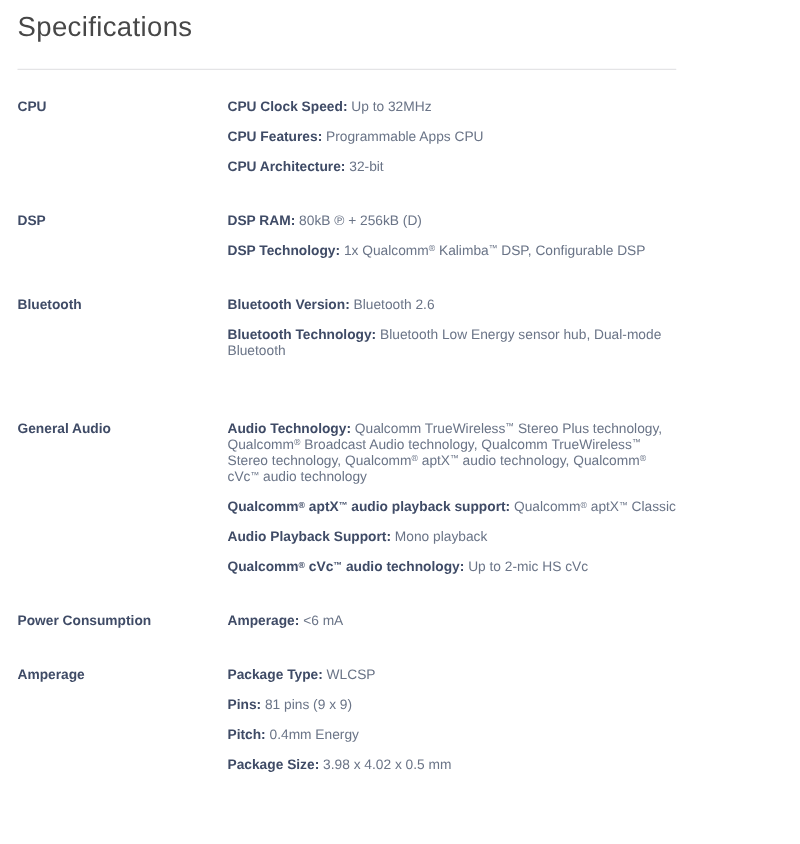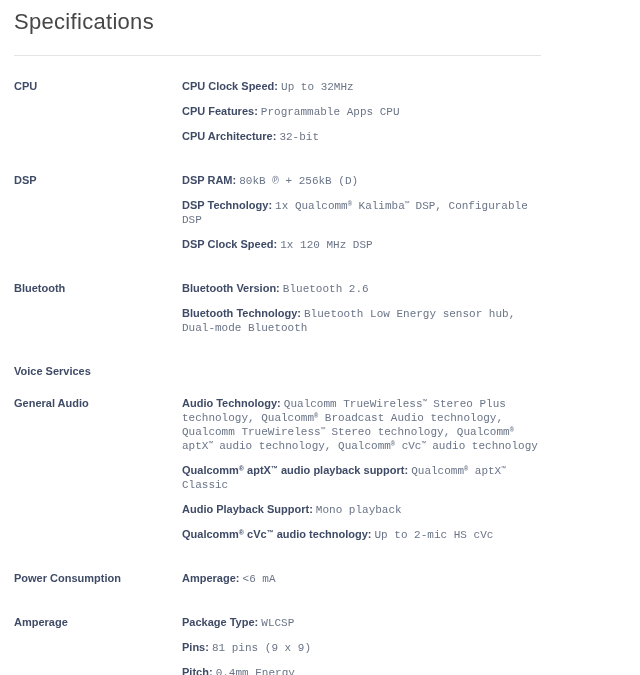--- a/index.html
+++ b/index.html
@@ -48,21 +48,21 @@
     font-size: 11px;
     line-height: 13px;
     color: #6a7487;
   }
   .spec-row:last-child { margin-bottom: 11px; }
   .spec-label {
     font-weight: 700;
     color: #3f4b66;
     text-align: center;
   }
-  .spec-value { color: #6a7487; font-family: Liberation Mono, monospace; }
+  .spec-value { color: #6a7487; }
   sup {
     font-size: 7px;
     line-height: 0;
     vertical-align: 3px;
   }
 </style>
 </head>
 <body>
 
 <div class="page">
@@ -80,36 +80,34 @@
 </div>
   </section>
 
   <section class="spec-section">
     <div class="spec-category">DSP</div>
     <div class="spec-list">
   <p class="spec-row"><span class="spec-label">DSP RAM:</span> <span class="spec-value">80kB ℗ + 256kB (D)</span></p>
 
   <p class="spec-row"><span class="spec-label">DSP Technology:</span> <span class="spec-value">1x Qualcomm<sup>®</sup> Kalimba<sup>™</sup> DSP, Configurable DSP</span></p>
 
-  <p class="spec-row"><span class="spec-label">DSP Clock Speed:</span> <span class="spec-value">1x 120 MHz DSP</span></p>
 </div>
   </section>
 
   <section class="spec-section">
     <div class="spec-category">Bluetooth</div>
     <div class="spec-list">
   <p class="spec-row"><span class="spec-label">Bluetooth Version:</span> <span class="spec-value">Bluetooth 2.6</span></p>
 
   <p class="spec-row"><span class="spec-label">Bluetooth Technology:</span> <span class="spec-value">Bluetooth Low Energy sensor hub, Dual-mode Bluetooth</span></p>
 
 </div>
   </section>
 
   <section class="spec-section">
-    <div class="spec-category">Voice Services</div>
   </section>
 
   <section class="spec-section">
     <div class="spec-category">General Audio</div>
     <div class="spec-list">
   <p class="spec-row"><span class="spec-label">Audio Technology:</span> <span class="spec-value">Qualcomm TrueWireless<sup>™</sup> Stereo Plus technology, Qualcomm<sup>®</sup> Broadcast Audio technology, Qualcomm TrueWireless<sup>™</sup> Stereo technology, Qualcomm<sup>®</sup> aptX<sup>™</sup> audio technology, Qualcomm<sup>®</sup> cVc<sup>™</sup> audio technology</span></p>
 
   <p class="spec-row"><span class="spec-label">Qualcomm<sup>®</sup> aptX<sup>™</sup> audio playback support:</span> <span class="spec-value">Qualcomm<sup>®</sup> aptX<sup>™</sup> Classic</span></p>
 
   <p class="spec-row"><span class="spec-label">Audio Playback Support:</span> <span class="spec-value">Mono playback</span></p>

